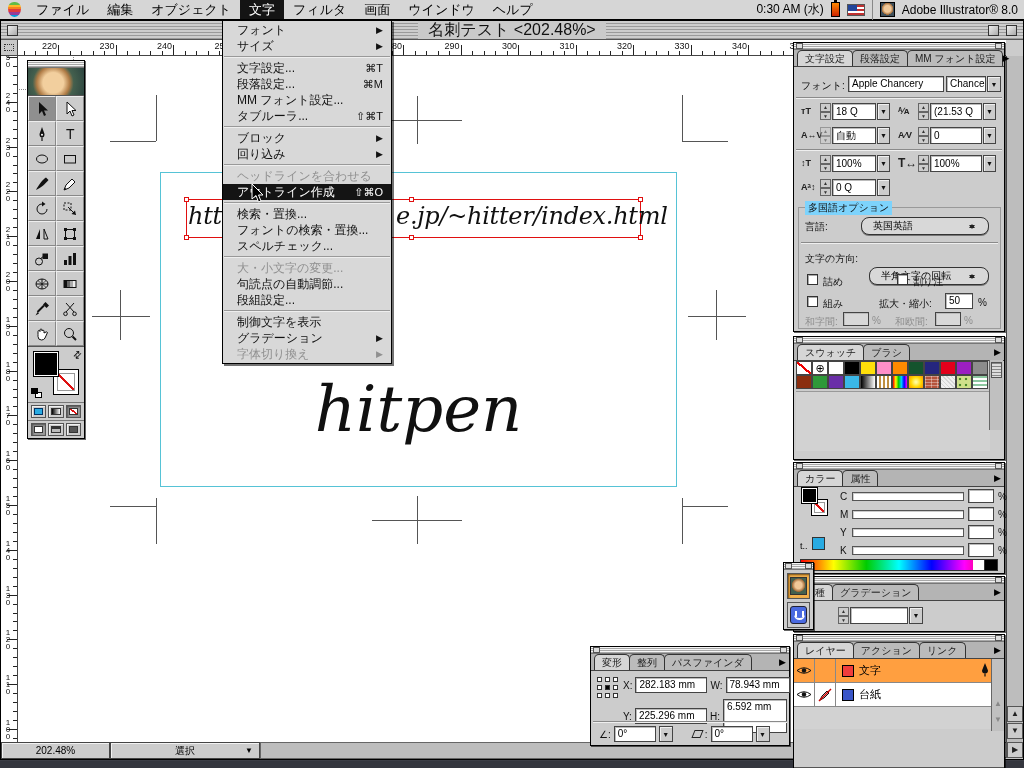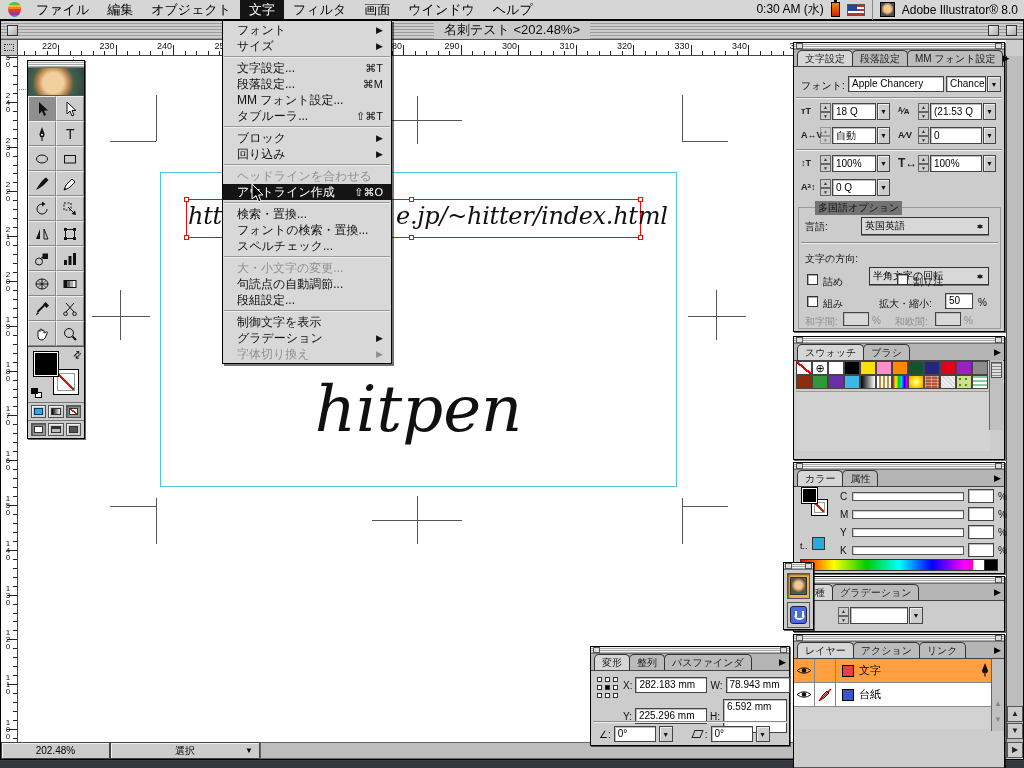--- a/index.html
+++ b/index.html
@@ -14,21 +14,21 @@
   .apple{width:13px;height:15px;border-radius:45% 45% 48% 48%/40% 40% 55% 55%;background:linear-gradient(180deg,#61bb46 0 17%,#fdb827 17% 34%,#f5821f 34% 50%,#e03a3e 50% 67%,#963d97 67% 84%,#009ddc 84%);margin-right:6px;}
   .battery{width:9px;height:15px;border:1px solid #000;background:linear-gradient(180deg,#ff8800,#cc2200);position:relative;}
   .battery::before{content:"";position:absolute;left:2px;top:-3px;width:3px;height:2px;background:#000;}
   .flag{width:18px;height:12px;border:1px solid #555;background:repeating-linear-gradient(180deg,#c03030 0 2px,#fff 2px 4px);position:relative;}
   .flag::before{content:"";position:absolute;left:0;top:0;width:9px;height:6px;background:#23459a;}
   .mb-sep{width:1px;height:20px;background:#888;}
   .appicon{width:15px;height:15px;border:1px solid #000;background:radial-gradient(circle at 50% 45%,#f0c898 35%,#a06a38 60%,#40505a 62%);}
   
   #win{position:absolute;left:0;top:20px;width:1024px;height:740px;background:#cccccc;border:1px solid #000;z-index:1;}
   #titlebar{position:absolute;left:1px;top:21px;width:1022px;height:19px;background:repeating-linear-gradient(180deg,#cdcdcd 0 2px,#9a9a9a 2px 3px);border-bottom:1px solid #555;display:flex;align-items:center;justify-content:center;z-index:2;}
-  #titlebar .ttl{background:#cacaca;padding:0 10px;font-size:13px;line-height:18px;color:#111;}
+  #titlebar .ttl{background:#cacaca;padding:0 10px;font-size:16px;line-height:18px;color:#111;}
   .wbox{position:absolute;width:11px;height:11px;top:4px;background:linear-gradient(135deg,#eee,#aaa);border:1px solid #333;}
   
   #hruler{position:absolute;left:18px;top:40px;width:988px;height:16px;background:#fff;border-bottom:1px solid #444;z-index:2;overflow:hidden;}
   #vruler{position:absolute;left:1px;top:56px;width:17px;height:686px;background:#fff;border-right:1px solid #444;z-index:2;overflow:hidden;}
   #rcorner{position:absolute;left:1px;top:40px;width:17px;height:16px;background:#c8c8c8;border-right:1px solid #444;border-bottom:1px solid #444;z-index:3;}
   #rcorner i{position:absolute;left:3px;top:4px;width:10px;height:7px;border:1px dotted #333;display:block;}
   .htick{position:absolute;bottom:0;width:1px;background:#222;}
   .vtick{position:absolute;right:0;height:1px;background:#222;}
   .hlab{position:absolute;top:1px;font-size:9px;color:#111;width:26px;text-align:right;}
   .vlab{position:absolute;left:3px;font-size:8px;line-height:7px;color:#111;text-align:center;width:8px;}
@@ -62,21 +62,21 @@
   .tab.active{background:#d6d6d6;position:relative;z-index:2;}
   .tab-arrow{margin-left:auto;margin-right:3px;font-size:9px;align-self:center;}
   .fld{background:#fff;border:1px solid #444;box-shadow:inset 1px 1px 0 #bbb;font-size:10px;line-height:13px;padding:0 3px;color:#000;overflow:hidden;white-space:nowrap;}
   .dropbtn{background:#ccc;border:1px solid #444;font-size:7px;text-align:center;color:#111;box-shadow:inset 1px 1px 0 #f0f0f0;}
   .stepper{display:flex;flex-direction:column;width:11px;}
   .stepper span{flex:1;border:1px solid #666;background:#ccc;font-size:5px;line-height:6px;text-align:center;color:#333;}
   .lab{font-size:10px;color:#111;white-space:nowrap;}
   .lab.dim{color:#8e8e8e;}
   .cb{width:11px;height:11px;background:#fff;border:1px solid #333;box-shadow:inset 1px 1px 0 #aaa;}
   .hdiv{position:absolute;height:2px;border-top:1px solid #8a8a8a;border-bottom:1px solid #efefef;}
-  .popup{background:#d8d8d8;border:1px solid #333;border-radius:0;box-shadow:0 1px 0 #777;font-size:10px;display:flex;align-items:center;padding:0 3px;position:relative;text-align:center;}
+  .popup{background:#d8d8d8;border:1px solid #333;border-radius:8px;box-shadow:0 1px 0 #777;font-size:10px;display:flex;align-items:center;padding:0 11px;position:relative;text-align:center;}
   .ud{margin-left:auto;width:9px;height:11px;position:relative;}
   .ud::before{content:"";position:absolute;left:1px;top:0;border:3.5px solid transparent;border-bottom:4px solid #222;}
   .ud::after{content:"";position:absolute;left:1px;bottom:0;border:3.5px solid transparent;border-top:4px solid #222;}
   .icn{font-size:9px;font-weight:bold;color:#222;white-space:nowrap;}
   
   #toolbox{position:absolute;left:27px;top:60px;width:58px;z-index:20;background:#ccc;border:1px solid #000;box-shadow:1px 1px 0 rgba(0,0,0,.6);}
   #tb-venus{height:28px;margin:0;border-bottom:1px solid #555;background:radial-gradient(circle at 45% 55%,#f2cf9e 0 30%,#b07c46 48%,#44604e 60%,#2c4440 100%);}
   #toolgrid{display:grid;grid-template-columns:28px 28px;}
   .tool{height:25px;background:#ccc;border:1px solid #888;border-top-color:#eee;border-left-color:#eee;display:flex;align-items:center;justify-content:center;}
   .tool.active{background:#8f8f8f;}
@@ -689,21 +689,21 @@
   <span class="icn abs" style="left:7px;top:139px;">Aᵃ↕</span>
   <span class="stepper abs" style="left:26px;top:136px;height:17px;">
       <span>▲</span>
       <span>▼</span>
     </span>
   <span class="fld abs" style="left:38px;top:136px;width:44px;height:17px;line-height:15px;">0 Q</span>
   <span class="dropbtn abs" style="left:83px;top:136px;width:13px;height:17px;line-height:16px;">▼</span>
 
   <div class="abs" style="left:4px;top:164px;width:203px;height:122px;border:1px solid #999;">
     <span class="lab abs" style="" left="" act=""></span>
-    <span class="lab abs" style="left:16px;top:-7px;background:#737373;padding:0 3px;">多国語オプション</span>
+    <span class="lab abs" style="left:6px;top:-7px;background:#7dd3fc;padding:0 3px;">多国語オプション</span>
     <span class="lab abs" style="left:6px;top:12px;">言語:</span>
     <span class="popup abs" style="left:62px;top:9px;width:128px;height:18px;">
         <span>英国英語</span>
         <span class="ud"></span>
       </span>
     <div class="hdiv" style="left:2px;right:2px;top:34px;"></div>
     <span class="lab abs" style="left:6px;top:44px;">文字の方向:</span>
     <span class="popup abs" style="left:70px;top:41px;width:120px;height:18px;">
         <span>半角文字の回転</span>
         <span class="ud"></span>

